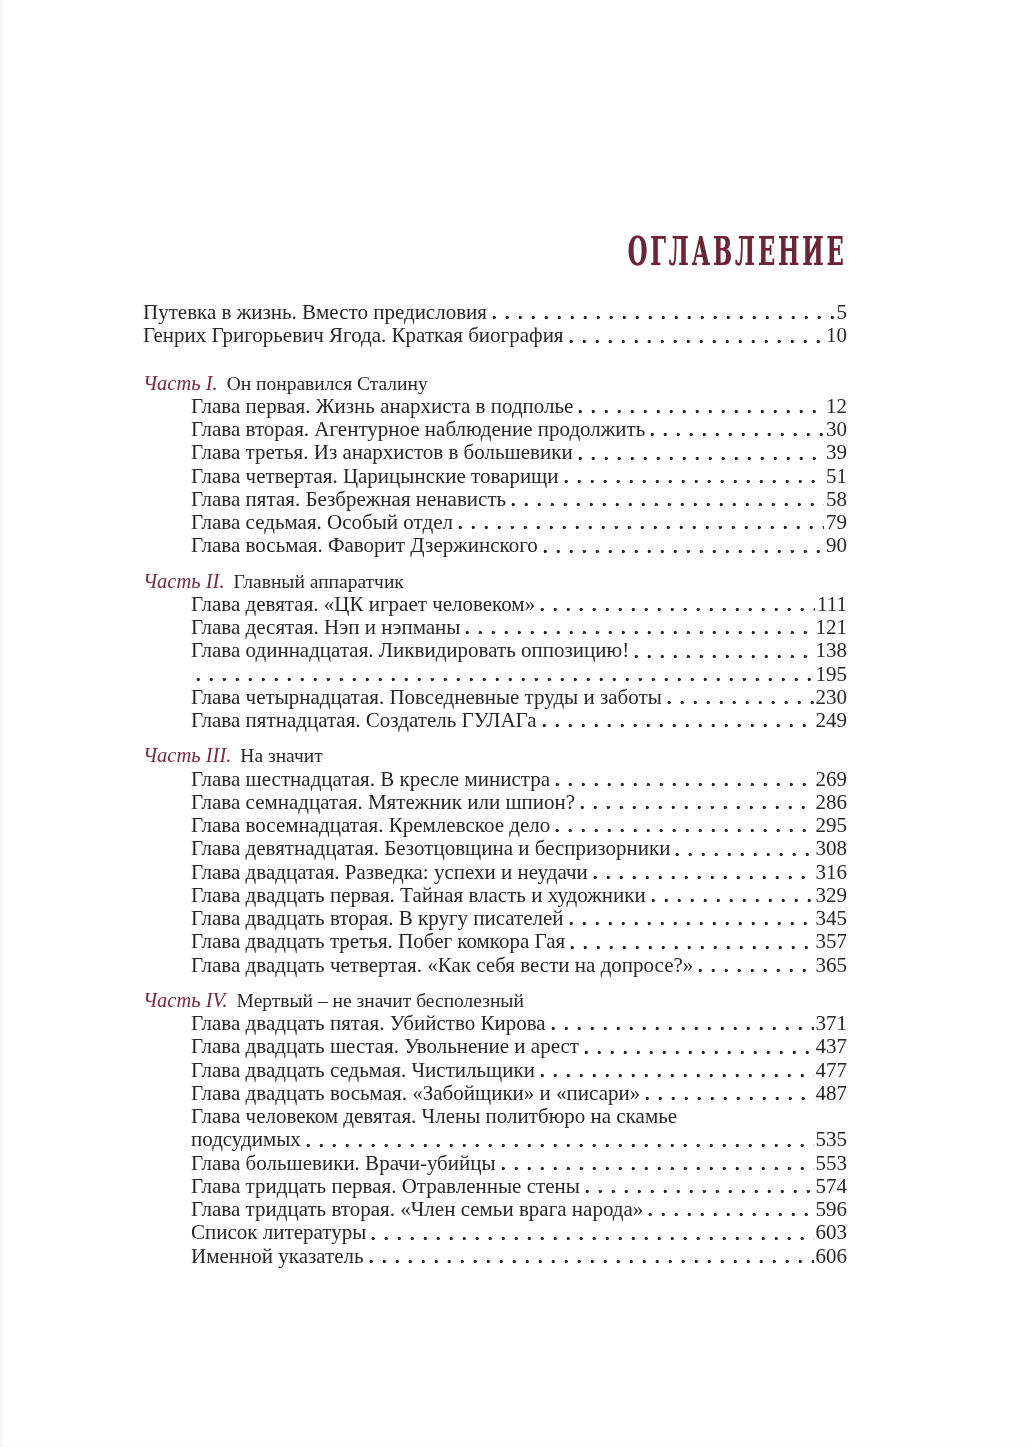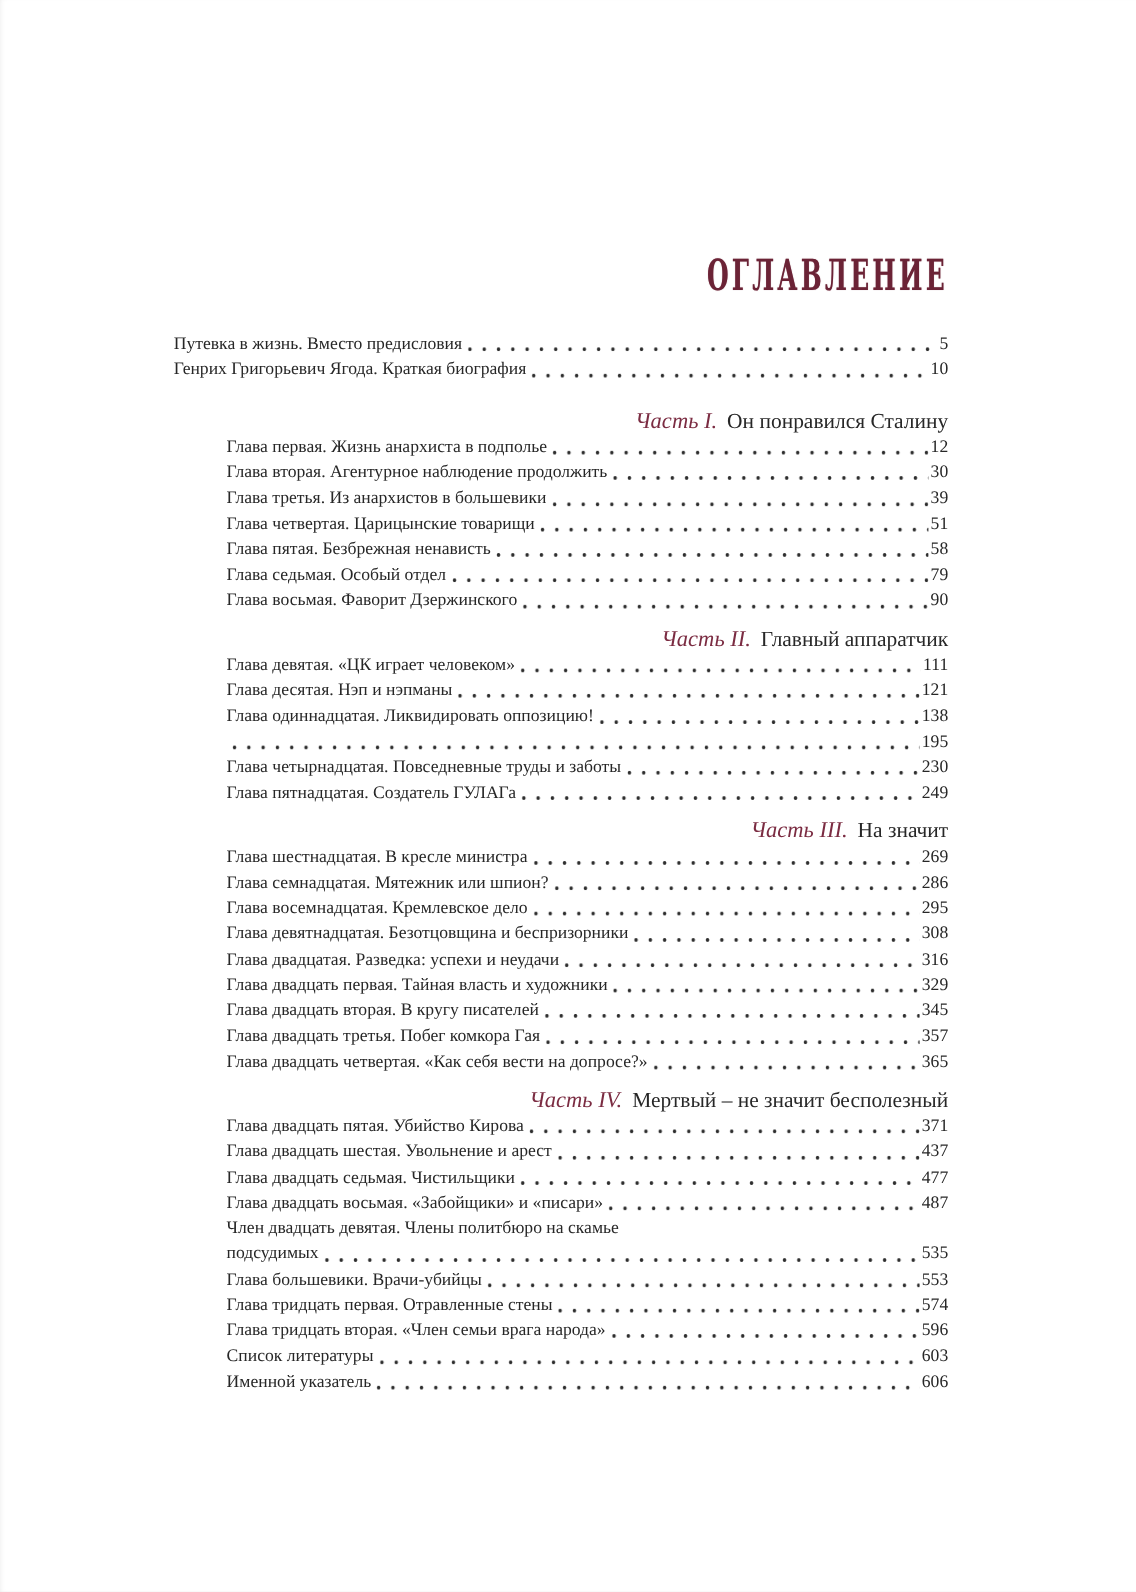--- a/index.html
+++ b/index.html
@@ -9,45 +9,45 @@
     --paper:#ffffff;
   }
   html,body{margin:0;padding:0;background:#f4f4f4;}
   .page{
     width:1033px;height:1447px;background:var(--paper);
     position:relative;overflow:hidden;margin:0 auto;
     font-family:"Liberation Serif","DejaVu Serif",serif;
     color:var(--ink);
     box-shadow:inset 3px 0 6px -4px rgba(0,0,0,.12);
   }
-  .content{position:absolute;left:158px;top:0;width:704px;}
+  .content{position:absolute;left:143px;top:0;width:704px;}
   .toc-title{margin-top:228px;text-align:right;height:42px;margin-bottom:31px;}
   .toc-title-text{
     display:inline-block;
     font-family:"DejaVu Serif",serif;font-weight:700;
     font-size:39px;letter-spacing:5px;white-space:nowrap;
     color:var(--accent-title);
     transform:scaleX(0.58);transform-origin:100% 60%;
     text-shadow:0 0 1px rgba(107,35,54,.55);
   }
   .entry{
     display:flex;align-items:baseline;
-    font-size:16px;line-height:23.25px;
+    font-size:21px;line-height:23.25px;
   }
   .entry.indent{padding-left:48px;}
   .entry-text{white-space:nowrap;}
   .dots{
     flex:1 1 auto;min-width:10px;
     align-self:flex-end;height:5px;margin:0 2px 4px 5px;
     background-image:radial-gradient(circle at 2.2px 2.5px, #2e2e2e 1.35px, rgba(0,0,0,0) 1.9px);
     background-size:13px 5px;background-repeat:repeat-x;background-position:left bottom;
   }
   .pagenum{white-space:nowrap;}
   .part-heading{
-    font-size:19.5px;line-height:23.25px;margin-top:12px;text-align:right;
+    font-size:19.5px;line-height:23.25px;margin-top:12px;
   }
   .part-heading.first{margin-top:24px;}
   .part-label{
     font-style:italic;color:var(--accent-part);
     font-size:20.5px;margin-right:9px;
   }
   .part-title{color:var(--ink);}
 </style>
 </head>
 <body>
@@ -195,21 +195,21 @@
           <span class="entry-text">Глава двадцать седьмая. Чистильщики</span>
           <span class="dots"></span>
           <span class="pagenum">477</span>
         </div>
         <div class="entry indent">
           <span class="entry-text">Глава двадцать восьмая. «Забойщики» и «писари»</span>
           <span class="dots"></span>
           <span class="pagenum">487</span>
         </div>
         <div class="entry indent">
-          <span class="entry-text">Член двадцать девятая. Члены политбюро на скамье</span>
+          <span class="entry-text">Глава человеком девятая. Члены политбюро на скамье</span>
         </div>
         <div class="entry indent">
           <span class="entry-text">подсудимых</span>
           <span class="dots"></span>
           <span class="pagenum">535</span>
         </div>
         <div class="entry indent">
           <span class="entry-text">Глава большевики. Врачи-убийцы</span>
           <span class="dots"></span>
           <span class="pagenum">553</span>

